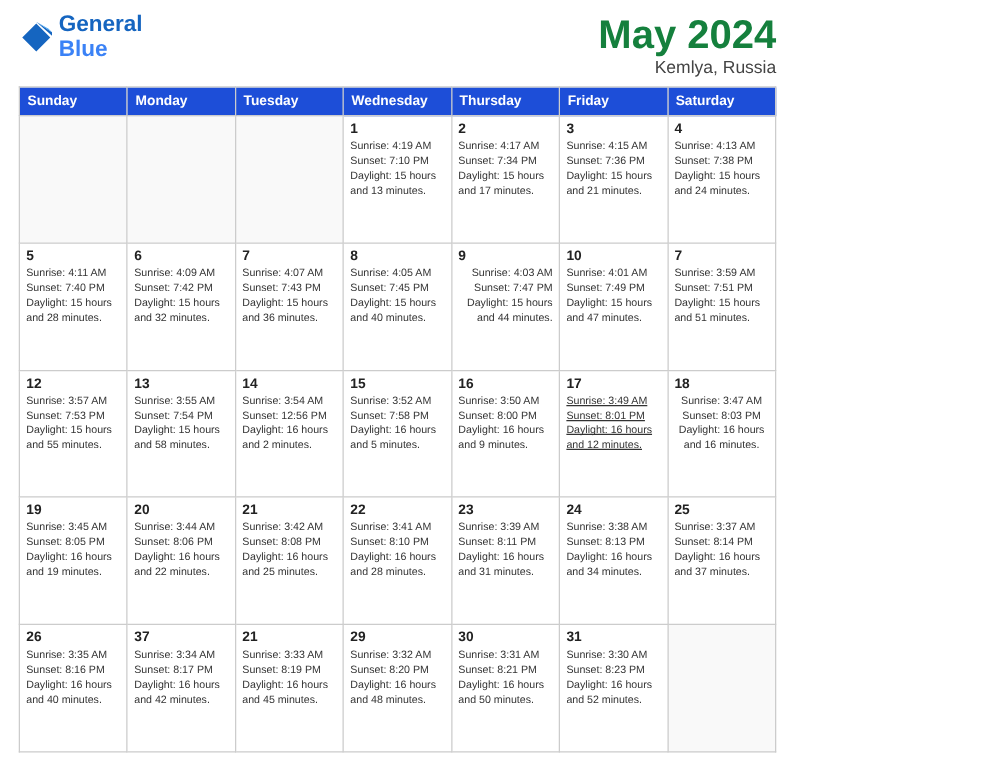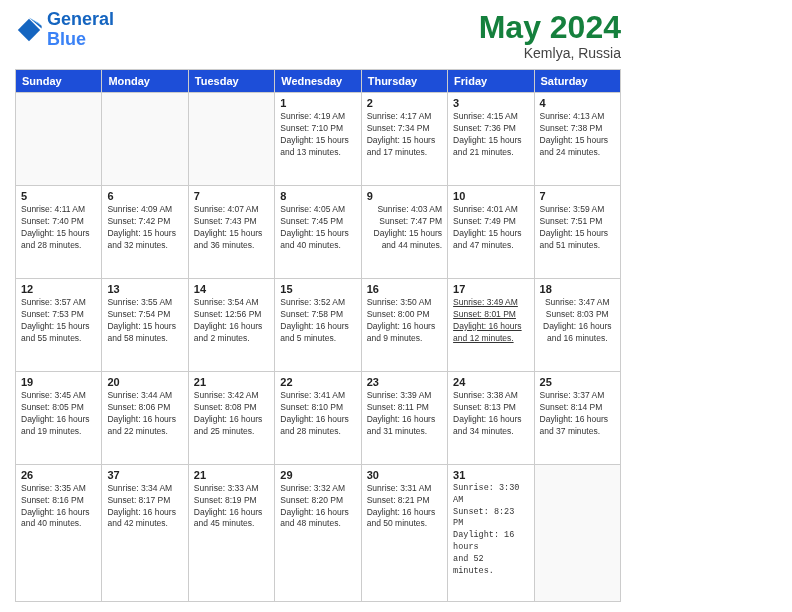--- a/index.html
+++ b/index.html
@@ -345,21 +345,21 @@
           </td>
           <td>
             <span class="day-number">30</span>
             <div class="day-info" style="white-space: pre-line;">Sunrise: 3:31 AM
 Sunset: 8:21 PM
 Daylight: 16 hours
 and 50 minutes.</div>
           </td>
           <td>
             <span class="day-number">31</span>
-            <div class="day-info" style="white-space: pre-line; font-family: Liberation Mono, monospace;">Sunrise: 3:30 AM
+            <div class="day-info" style="white-space: pre-line;">Sunrise: 3:30 AM
 Sunset: 8:23 PM
 Daylight: 16 hours
 and 52 minutes.</div>
           </td>
           <td class="empty"></td>
         </tr>
       </tbody>
   </table>
 </div>
 

